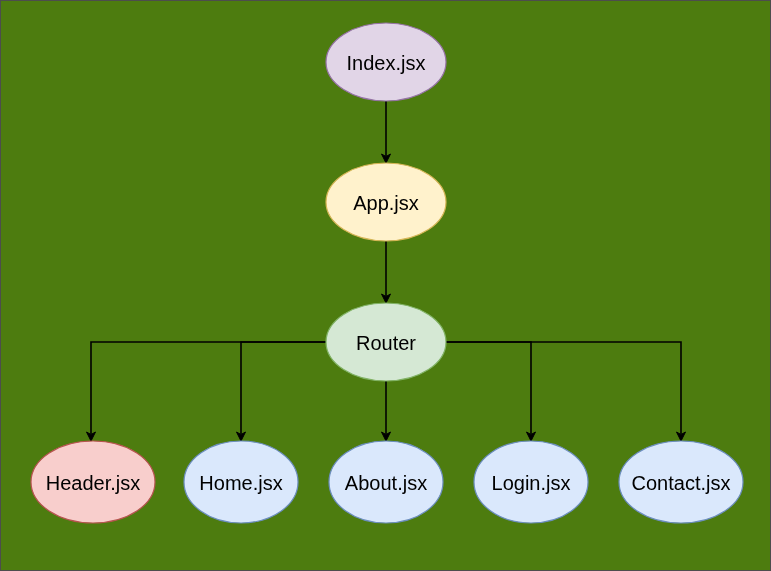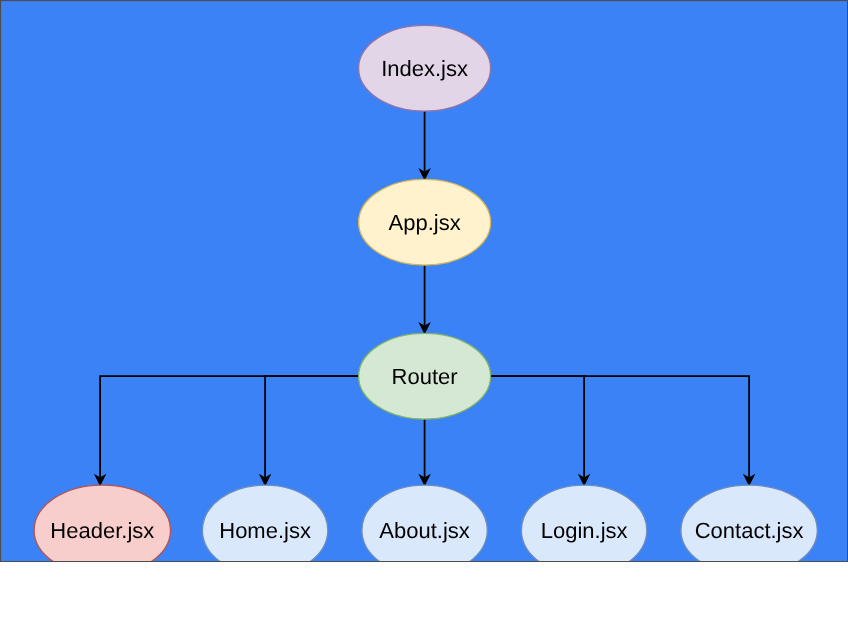--- a/index.html
+++ b/index.html
@@ -49,21 +49,21 @@
   .arrow-head {
     fill: #000000;
     stroke: #000000;
     stroke-width: 1;
     stroke-linejoin: miter;
   }
 </style>
 </head>
 <body>
 
-<div id="canvas" style="width: 771px; height: 511px; background: #3b82f6; border-color: rgb(77, 77, 77);">
+<div id="canvas" style="width: 771px; height: 571px; background: #4d7c0f; border-color: rgb(77, 77, 77);">
   <svg id="diagram-svg" viewBox="0 0 771 571" xmlns="http://www.w3.org/2000/svg">
     <g id="edges-layer">
         <g>
           <path class="edge-path" d="M 385 100 L 385 155"></path>
           <path class="arrow-head" d="M 385 162 L 380.5 153 L 385 155.5 L 389.5 153 Z"></path>
         </g>
         <g>
           <path class="edge-path" d="M 385 240 L 385 295"></path>
           <path class="arrow-head" d="M 385 302 L 380.5 293 L 385 295.5 L 389.5 293 Z"></path>
         </g>

